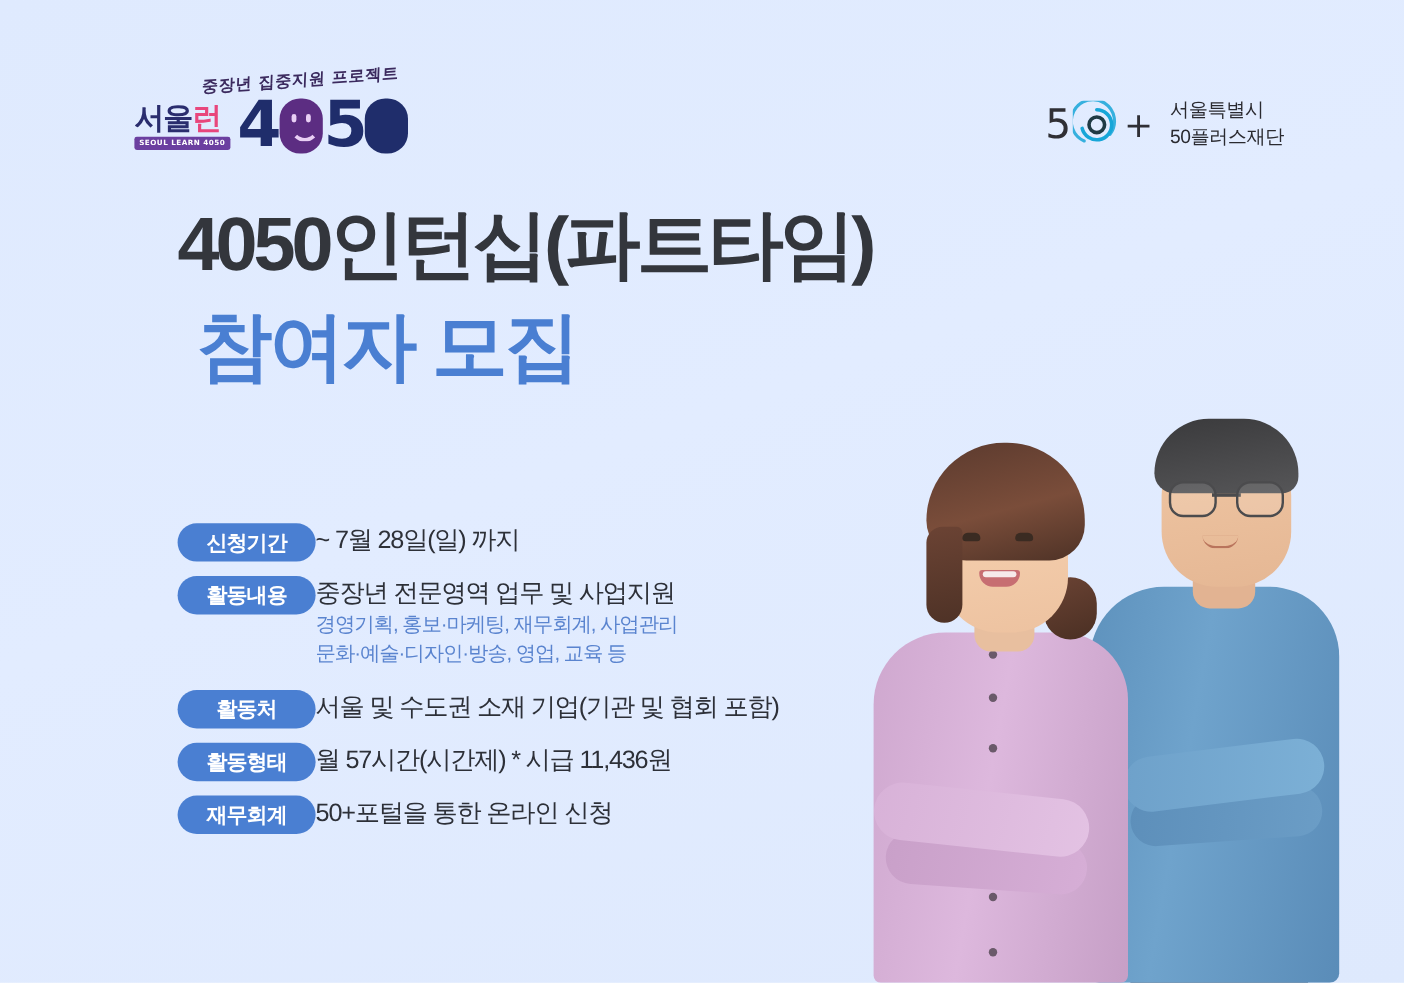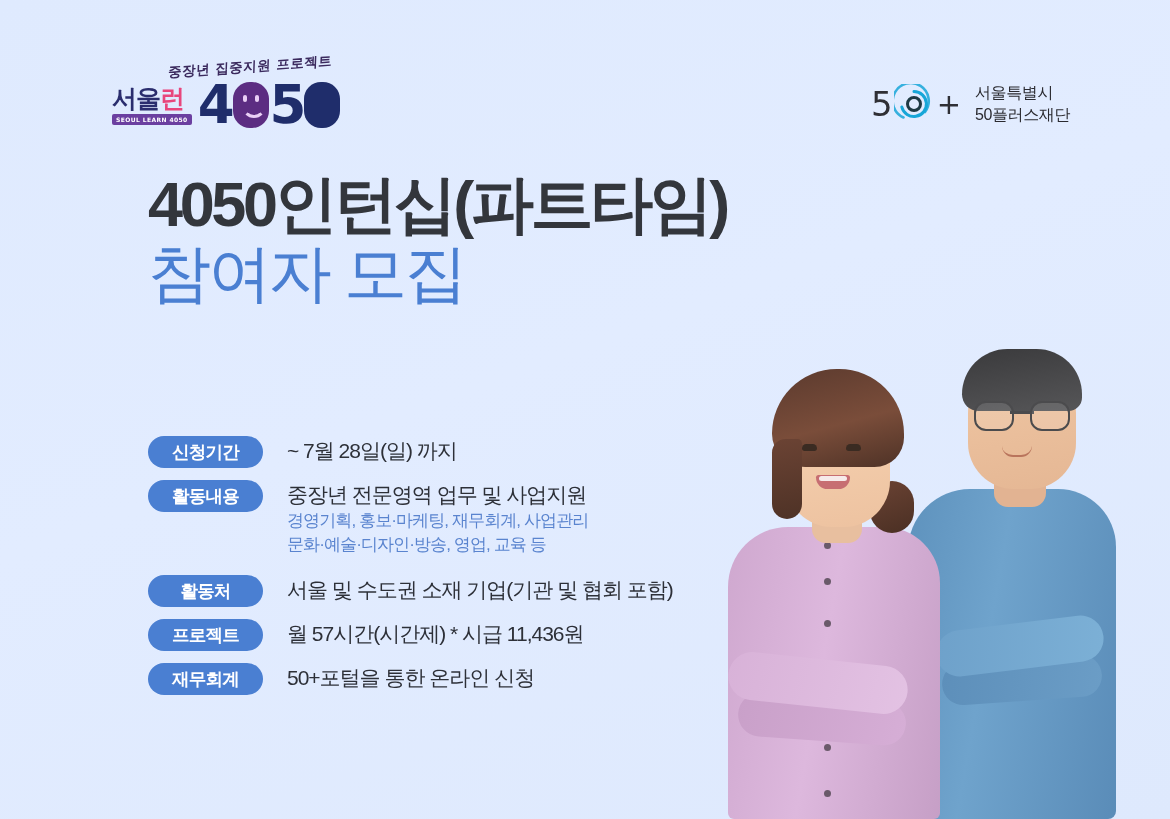--- a/index.html
+++ b/index.html
@@ -179,40 +179,39 @@
     font-size: 63px;
     font-weight: 700;
     color: #33363c;
     letter-spacing: -3.4px;
     line-height: 1.08;
     margin: 0;
     white-space: nowrap;
   }
   .title-2 {
     font-size: 63px;
-    font-weight: 400;
+    font-weight: 700;
     color: #4a7fd2;
     letter-spacing: -2.6px;
     line-height: 1.12;
-    margin: 0;
+    margin: 16px;
     white-space: nowrap;
   }
 
   
   .info-list {
     position: absolute;
     left: 148px;
     top: 436px;
     width: 620px;
   }
   .info-row {
     display: flex;
     align-items: flex-start;
     margin-bottom: 12px;
-    gap: 24px;
   }
   .info-row.tall { margin-bottom: 18px; }
   .badge {
     flex: 0 0 auto;
     width: 115px;
     height: 32px;
     border-radius: 16px;
     background: #4a7fd2;
     color: #ffffff;
     font-size: 17.5px;
@@ -501,21 +500,21 @@
     </div>
 
     <div class="info-row">
       <div class="badge">활동처</div>
       <div class="info-body">
         <div class="info-main">서울 및 수도권 소재 기업(기관 및 협회 포함)</div>
       </div>
     </div>
 
     <div class="info-row">
-      <div class="badge">프로젝트</div>
+      <div class="badge">활동형태</div>
       <div class="info-body">
         <div class="info-main">월 57시간(시간제) * 시급 11,436원</div>
       </div>
     </div>
 
     <div class="info-row">
       <div class="badge">재무회계</div>
       <div class="info-body">
         <div class="info-main">50+포털을 통한 온라인 신청</div>
       </div>

